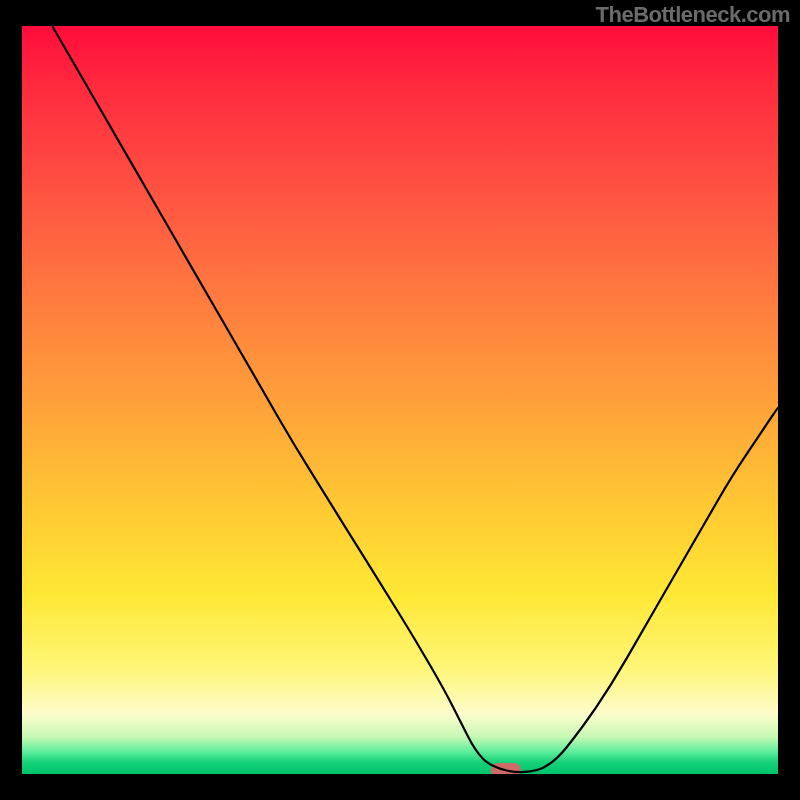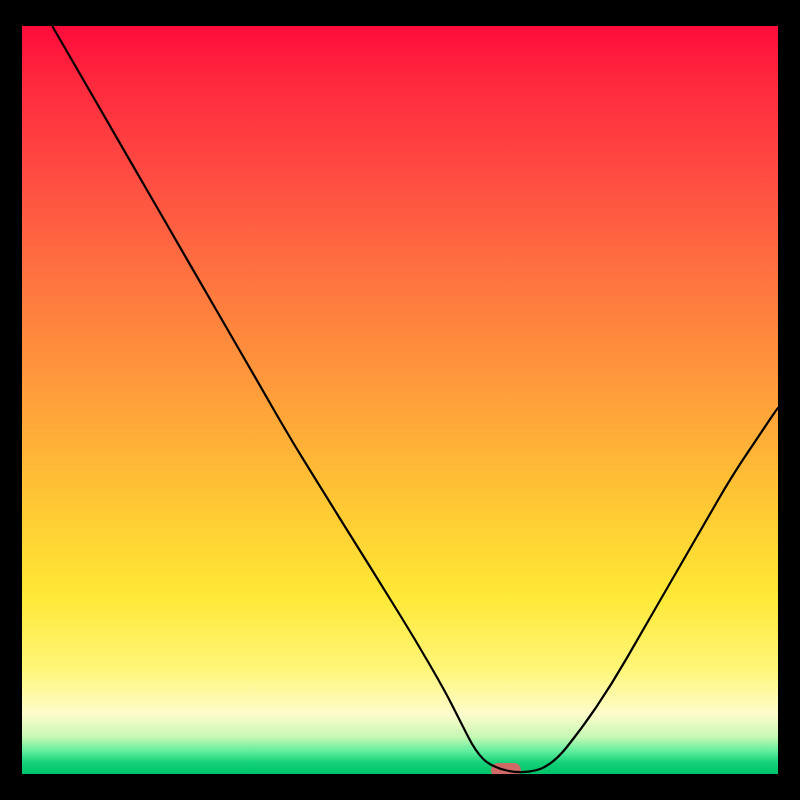--- a/index.html
+++ b/index.html
@@ -67,20 +67,21 @@
     border-radius: 7px;
     background: #cf6a67;
     z-index: 4;
     transform: translate(-50%, -50%);
   }
 </style>
 </head>
 <body>
 
 <div class="container">
+  <div class="watermark">TheBottleneck.com</div>
   <div class="plot-area">
     <div class="gradient"></div>
     <svg class="curve" viewBox="0 0 756 748" preserveAspectRatio="none">
       <path id="curve-path" d="M 30.2 0.0 Q 30.2 0.0 45.4 26.2 Q 60.5 52.4 75.6 78.5 Q 90.7 104.7 105.8 130.9 Q 121.0 157.1 136.1 183.3 Q 151.2 209.4 166.3 235.6 Q 181.4 261.8 196.6 288.0 Q 211.7 314.2 226.8 340.3 Q 241.9 366.5 257.0 392.7 Q 272.2 418.9 287.3 443.2 Q 302.4 467.5 317.5 491.8 Q 332.6 516.1 347.8 540.4 Q 362.9 564.7 378.0 589.0 Q 393.1 613.4 408.2 639.5 Q 423.4 665.7 430.9 680.7 Q 438.5 695.6 446.0 710.6 Q 453.6 725.6 461.2 733.0 Q 468.7 740.5 483.8 744.3 Q 499.0 748.0 514.1 744.3 Q 529.2 740.5 544.3 721.8 Q 559.4 703.1 574.6 680.7 Q 589.7 658.2 604.8 632.1 Q 619.9 605.9 635.0 579.7 Q 650.2 553.5 665.3 527.3 Q 680.4 501.2 695.5 475.0 Q 710.6 448.8 725.8 426.4 Q 740.9 403.9 748.4 392.7 T 756.0 381.5" fill="none" stroke="#000" stroke-width="2.2"></path>
     </svg>
     <div class="marker" id="marker" style="left: 483.84px; top: 744px; background: rgb(207, 106, 103);"></div>
   </div>
 </div>
 
 </body></html>

